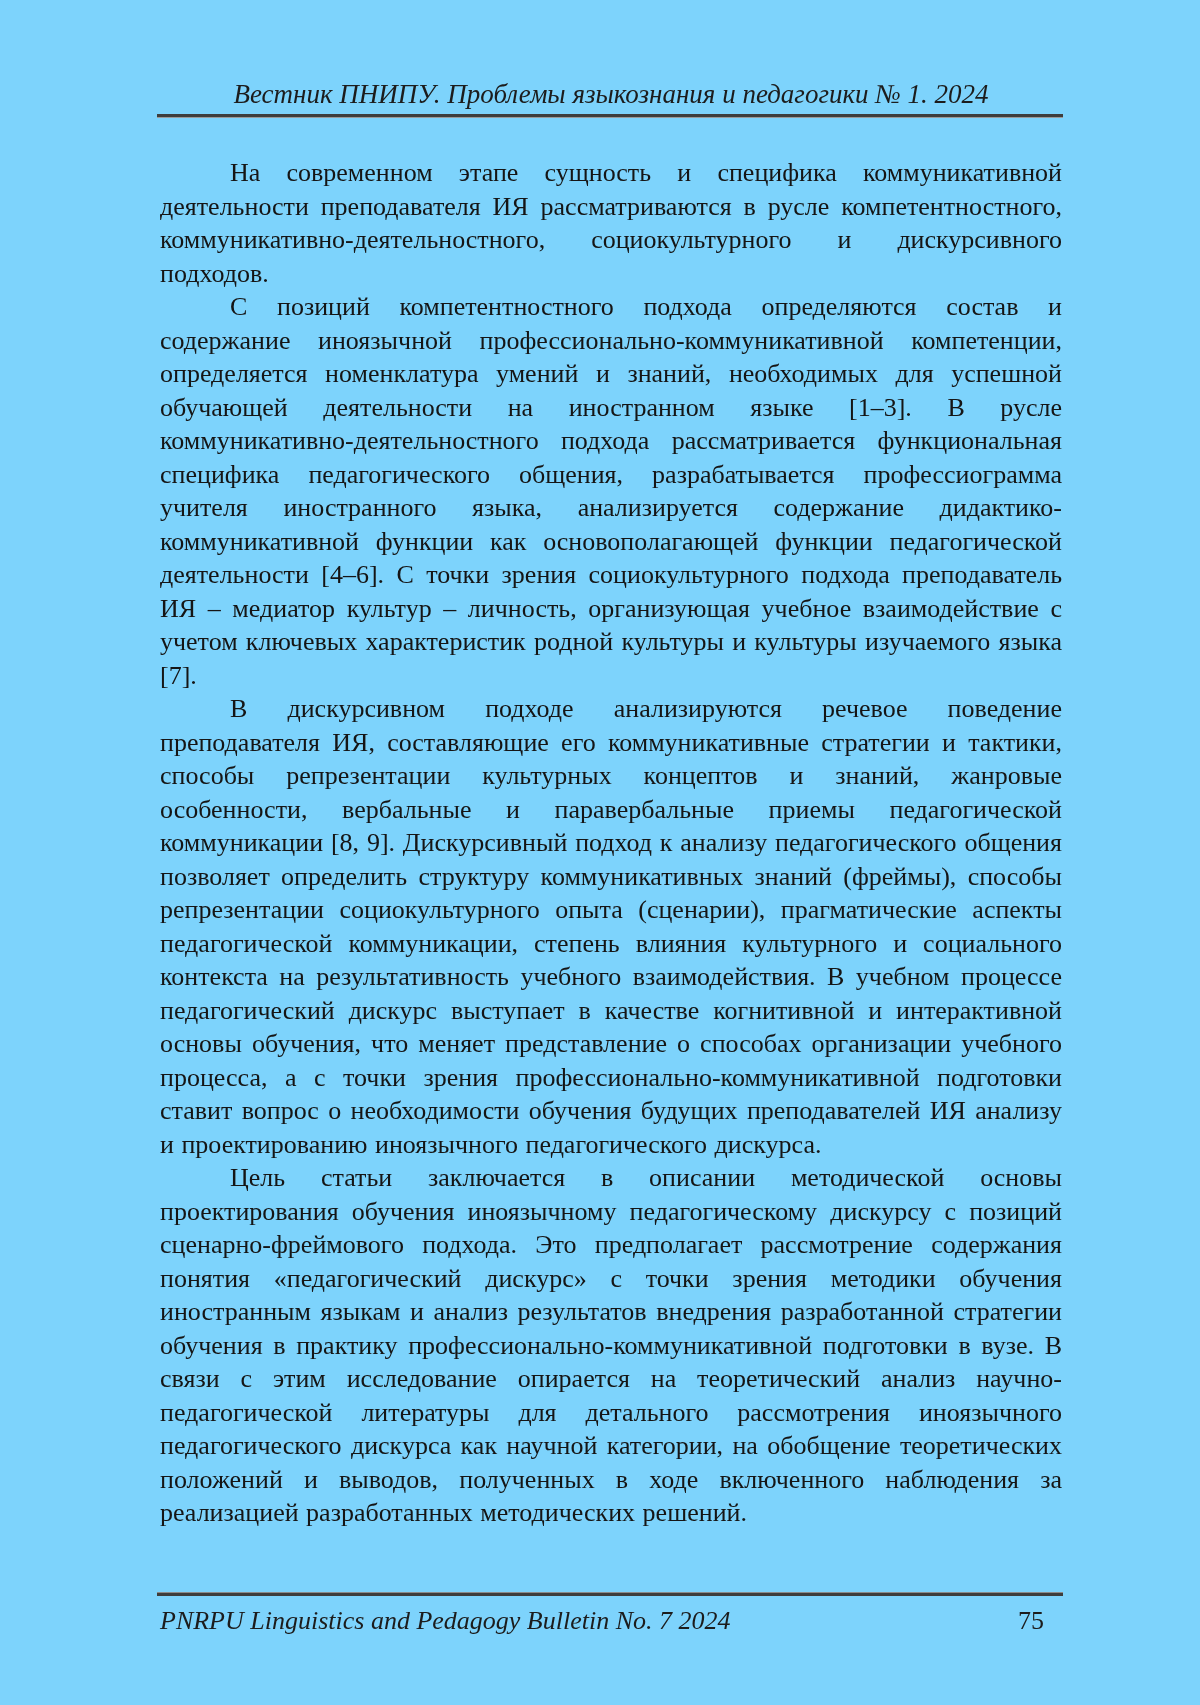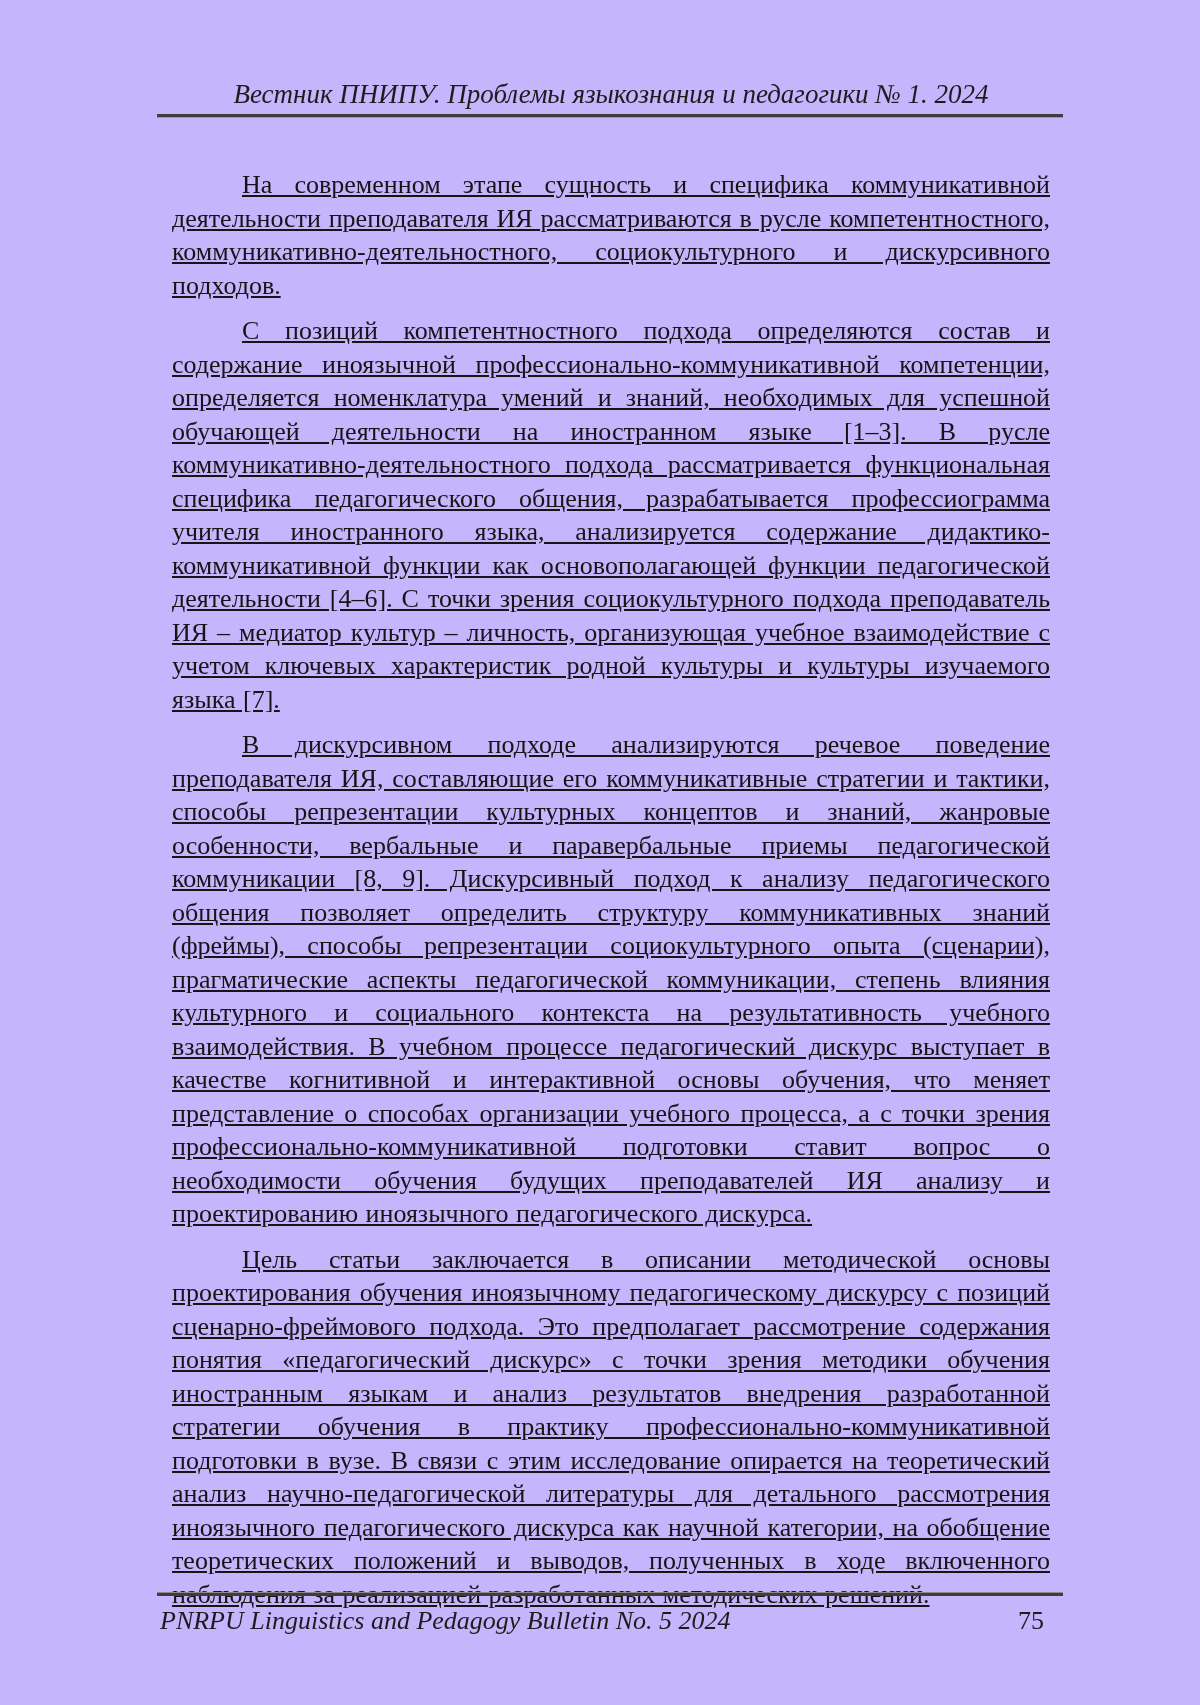--- a/index.html
+++ b/index.html
@@ -11,21 +11,21 @@
     width: 1200px;
     height: 1705px;
     background: #ffffff;
     color: #161616;
     font-family: "Liberation Serif", "DejaVu Serif", serif;
     position: relative;
   }
   .page {
     position: absolute;
     inset: 0;
-    background: #c4b5fd;
+    background: #7dd3fc;
     padding-left: 32px;
   }
   .running-head {
     position: absolute;
     top: 79px;
     left: 160px;
     width: 902px;
     text-align: center;
     font-style: italic;
     font-size: 27px;
@@ -47,24 +47,23 @@
     top: 156px;
     left: 160px;
     width: 902px;
     font-size: 26px;
     line-height: 33.5px;
     text-align: justify;
     color: #151515;
     word-spacing: 1px;
   }
   .body-text p {
-    margin: 12px;
+    margin: 0;
     padding: 0;
     text-indent: 70px;
-    text-decoration: underline;
   }
   .foot-rule {
     position: absolute;
     top: 1592px;
     left: 157px;
     width: 906px;
     height: 3px;
     background: #3d3d3d;
     border-top: 1px solid #8a8a8a;
   }
@@ -100,17 +99,17 @@
   <div class="body-text">
     <p>На современном этапе сущность и специфика коммуникативной деятельности преподавателя ИЯ рассматриваются в русле компетентностного, коммуникативно-деятельностного, социокультурного и дискурсивного подходов.</p>
     <p>С позиций компетентностного подхода определяются состав и содержание иноязычной профессионально-коммуникативной компетенции, определяется номенклатура умений и знаний, необходимых для успешной обучающей деятельности на иностранном языке [1–3]. В русле коммуникативно-деятельностного подхода рассматривается функциональная специфика педагогического общения, разрабатывается профессиограмма учителя иностранного языка, анализируется содержание дидактико-коммуникативной функции как основополагающей функции педагогической деятельности [4–6]. С точки зрения социокультурного подхода преподаватель ИЯ – медиатор культур – личность, организующая учебное взаимодействие с учетом ключевых характеристик родной культуры и культуры изучаемого языка [7].</p>
     <p>В дискурсивном подходе анализируются речевое поведение преподавателя ИЯ, составляющие его коммуникативные стратегии и тактики, способы репрезентации культурных концептов и знаний, жанровые особенности, вербальные и паравербальные приемы педагогической коммуникации [8, 9]. Дискурсивный подход к анализу педагогического общения позволяет определить структуру коммуникативных знаний (фреймы), способы репрезентации социокультурного опыта (сценарии), прагматические аспекты педагогической коммуникации, степень влияния культурного и социального контекста на результативность учебного взаимодействия. В учебном процессе педагогический дискурс выступает в качестве когнитивной и интерактивной основы обучения, что меняет представление о способах организации учебного процесса, а с точки зрения профессионально-коммуникативной подготовки ставит вопрос о необходимости обучения будущих преподавателей ИЯ анализу и проектированию иноязычного педагогического дискурса.</p>
     <p>Цель статьи заключается в описании методической основы проектирования обучения иноязычному педагогическому дискурсу с позиций сценарно-фреймового подхода. Это предполагает рассмотрение содержания понятия «педагогический дискурс» с точки зрения методики обучения иностранным языкам и анализ результатов внедрения разработанной стратегии обучения в практику профессионально-коммуникативной подготовки в вузе. В связи с этим исследование опирается на теоретический анализ научно-педагогической литературы для детального рассмотрения иноязычного педагогического дискурса как научной категории, на обобщение теоретических положений и выводов, полученных в ходе включенного наблюдения за реализацией разработанных методических решений.</p>
   </div>
 
   <div class="foot-rule"></div>
 
   <div class="footer">
-    <span class="journal">PNRPU Linguistics and Pedagogy Bulletin No. 5 2024</span>
+    <span class="journal">PNRPU Linguistics and Pedagogy Bulletin No. 7 2024</span>
     <span class="pagenum">75</span>
   </div>
 
 </div>
 
 </body></html>

